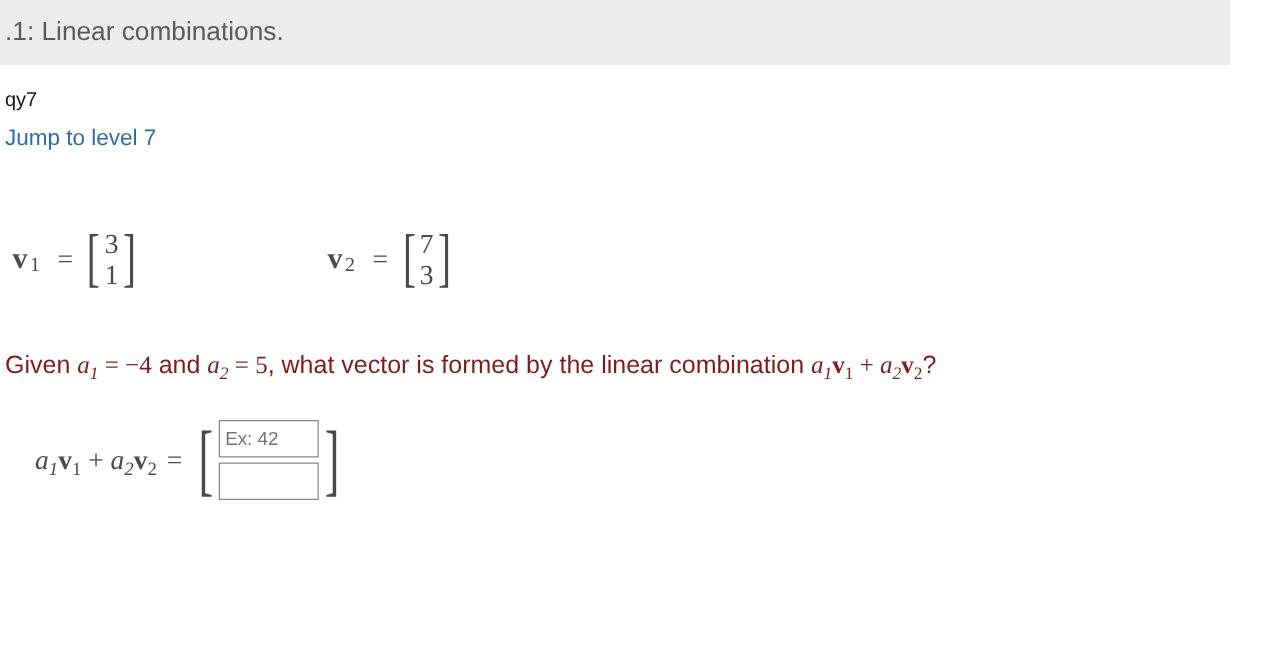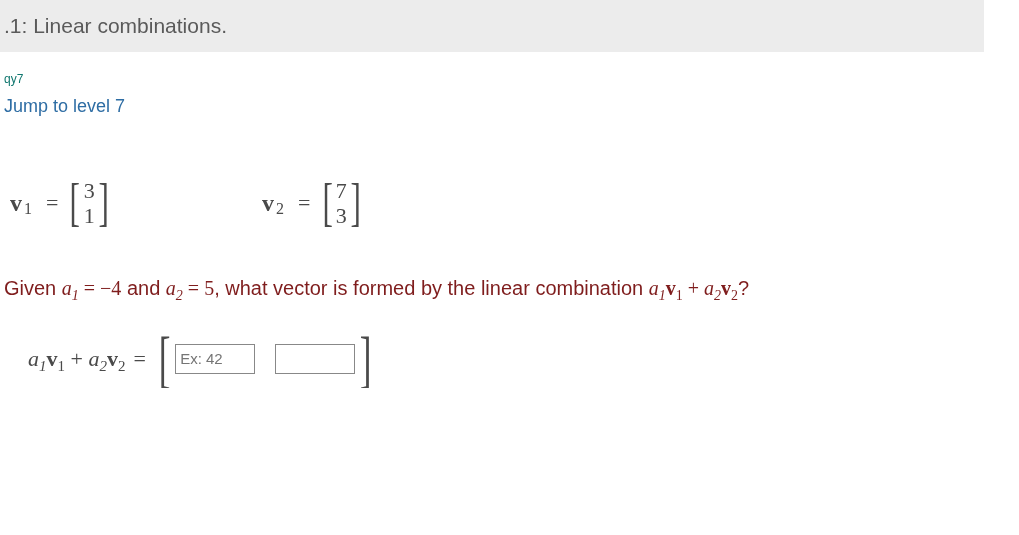--- a/index.html
+++ b/index.html
@@ -1,38 +1,38 @@
 <!DOCTYPE html>
 <html><head>
 <meta charset="utf-8">
 <style>
   html,body{margin:0;padding:0;font-family:Arial,Helvetica,sans-serif;color:#4a4a4a;background:#fff}
   .wrap{width:984px}
   .banner{background:#ececec;padding:14px 0 14px 4px;font-size:21px;color:#5a5a5a}
-  .qy{color:#0f766e;font-size:12px;padding:20px 0 6px 4px}
+  .qy{color:#0f172a;font-size:16px;padding:20px 0 6px 4px}
   .jump{color:#2e6da4;font-size:18px;padding:4px 0 0 4px;cursor:pointer}
   .spacer{height:60px}
   .row{display:flex;align-items:center;padding-left:10px}
   .gap{width:150px}
   .vec{display:inline-flex;align-items:center;font-family:'Times New Roman',serif}
   .vlabel{font-weight:bold;font-size:24px}
   .sub{font-size:16px;position:relative;top:6px;margin-left:2px;margin-right:6px}
   .eq{font-size:22px;margin:0 8px}
   .bracket{font-size:52px;font-weight:100;transform:scaleX(0.6);line-height:1;position:relative}
   .col{display:flex;flex-direction:column;align-items:center;font-size:22px;line-height:1.15}
   .prompt{font-size:20px;color:#7f1d1d;padding:48px 0 0 4px;font-family:Arial,Helvetica,sans-serif}
   .prompt .math{font-family:'Times New Roman',serif;font-style:italic}
   .prompt .mathn{font-family:'Times New Roman',serif;font-style:normal}
   .prompt .bold{font-weight:bold;font-style:normal}
   .answer{display:flex;align-items:center;padding:30px 0 0 28px;font-family:'Times New Roman',serif}
   .answer .lhs{font-size:22px;font-style:italic}
   .answer .lhs .v{font-weight:bold;font-style:normal}
   .answer .lhs .s{font-size:15px;position:relative;top:5px}
   .bigbr{font-size:64px;font-weight:100;transform:scaleX(0.55);line-height:0.9}
-  .inputs{display:flex;gap:20px;padding:2px 0}
+  .inputs{display:flex;flex-direction:column;gap:4px;padding:2px 0}
   .numbox{width:70px;height:24px;border:1px solid #888;font-size:15px;padding:2px 4px;font-family:Arial,Helvetica,sans-serif;color:#666}
   .numwrap{display:flex;align-items:center}
 </style>
 </head>
 <body>
 <div class="wrap">
 
 <div class="banner">
   <span>.1: Linear combinations.</span>
 </div>

